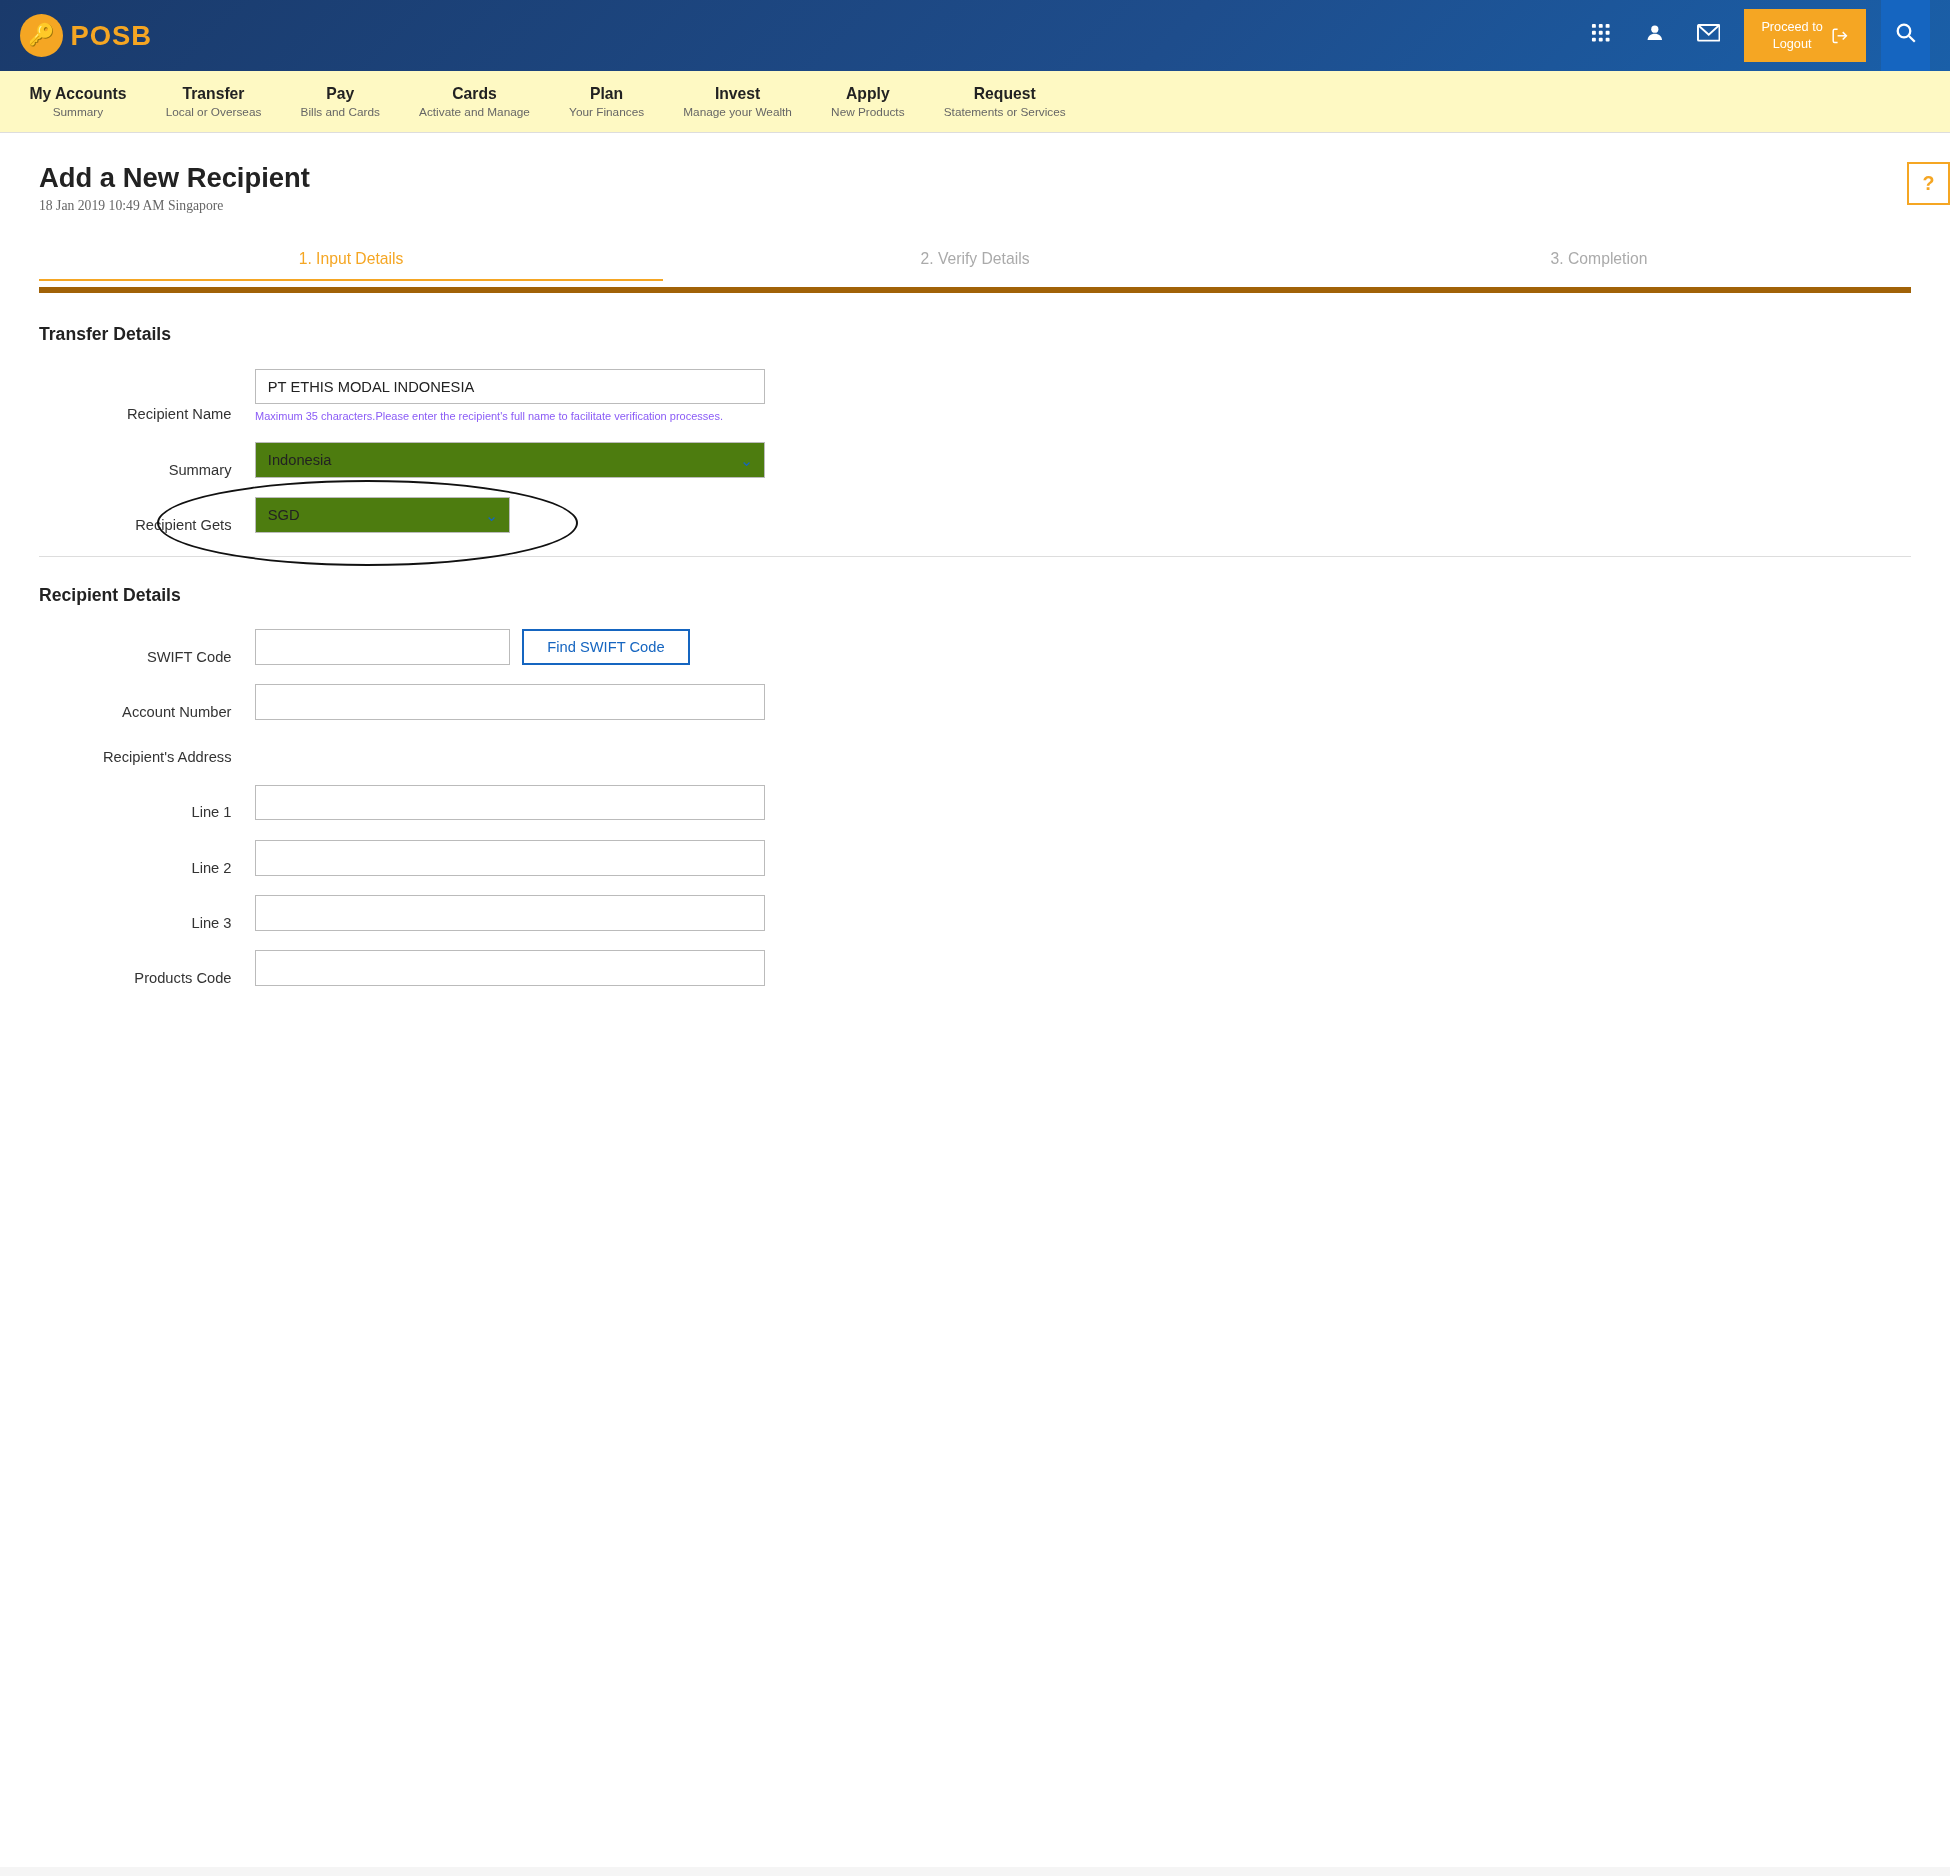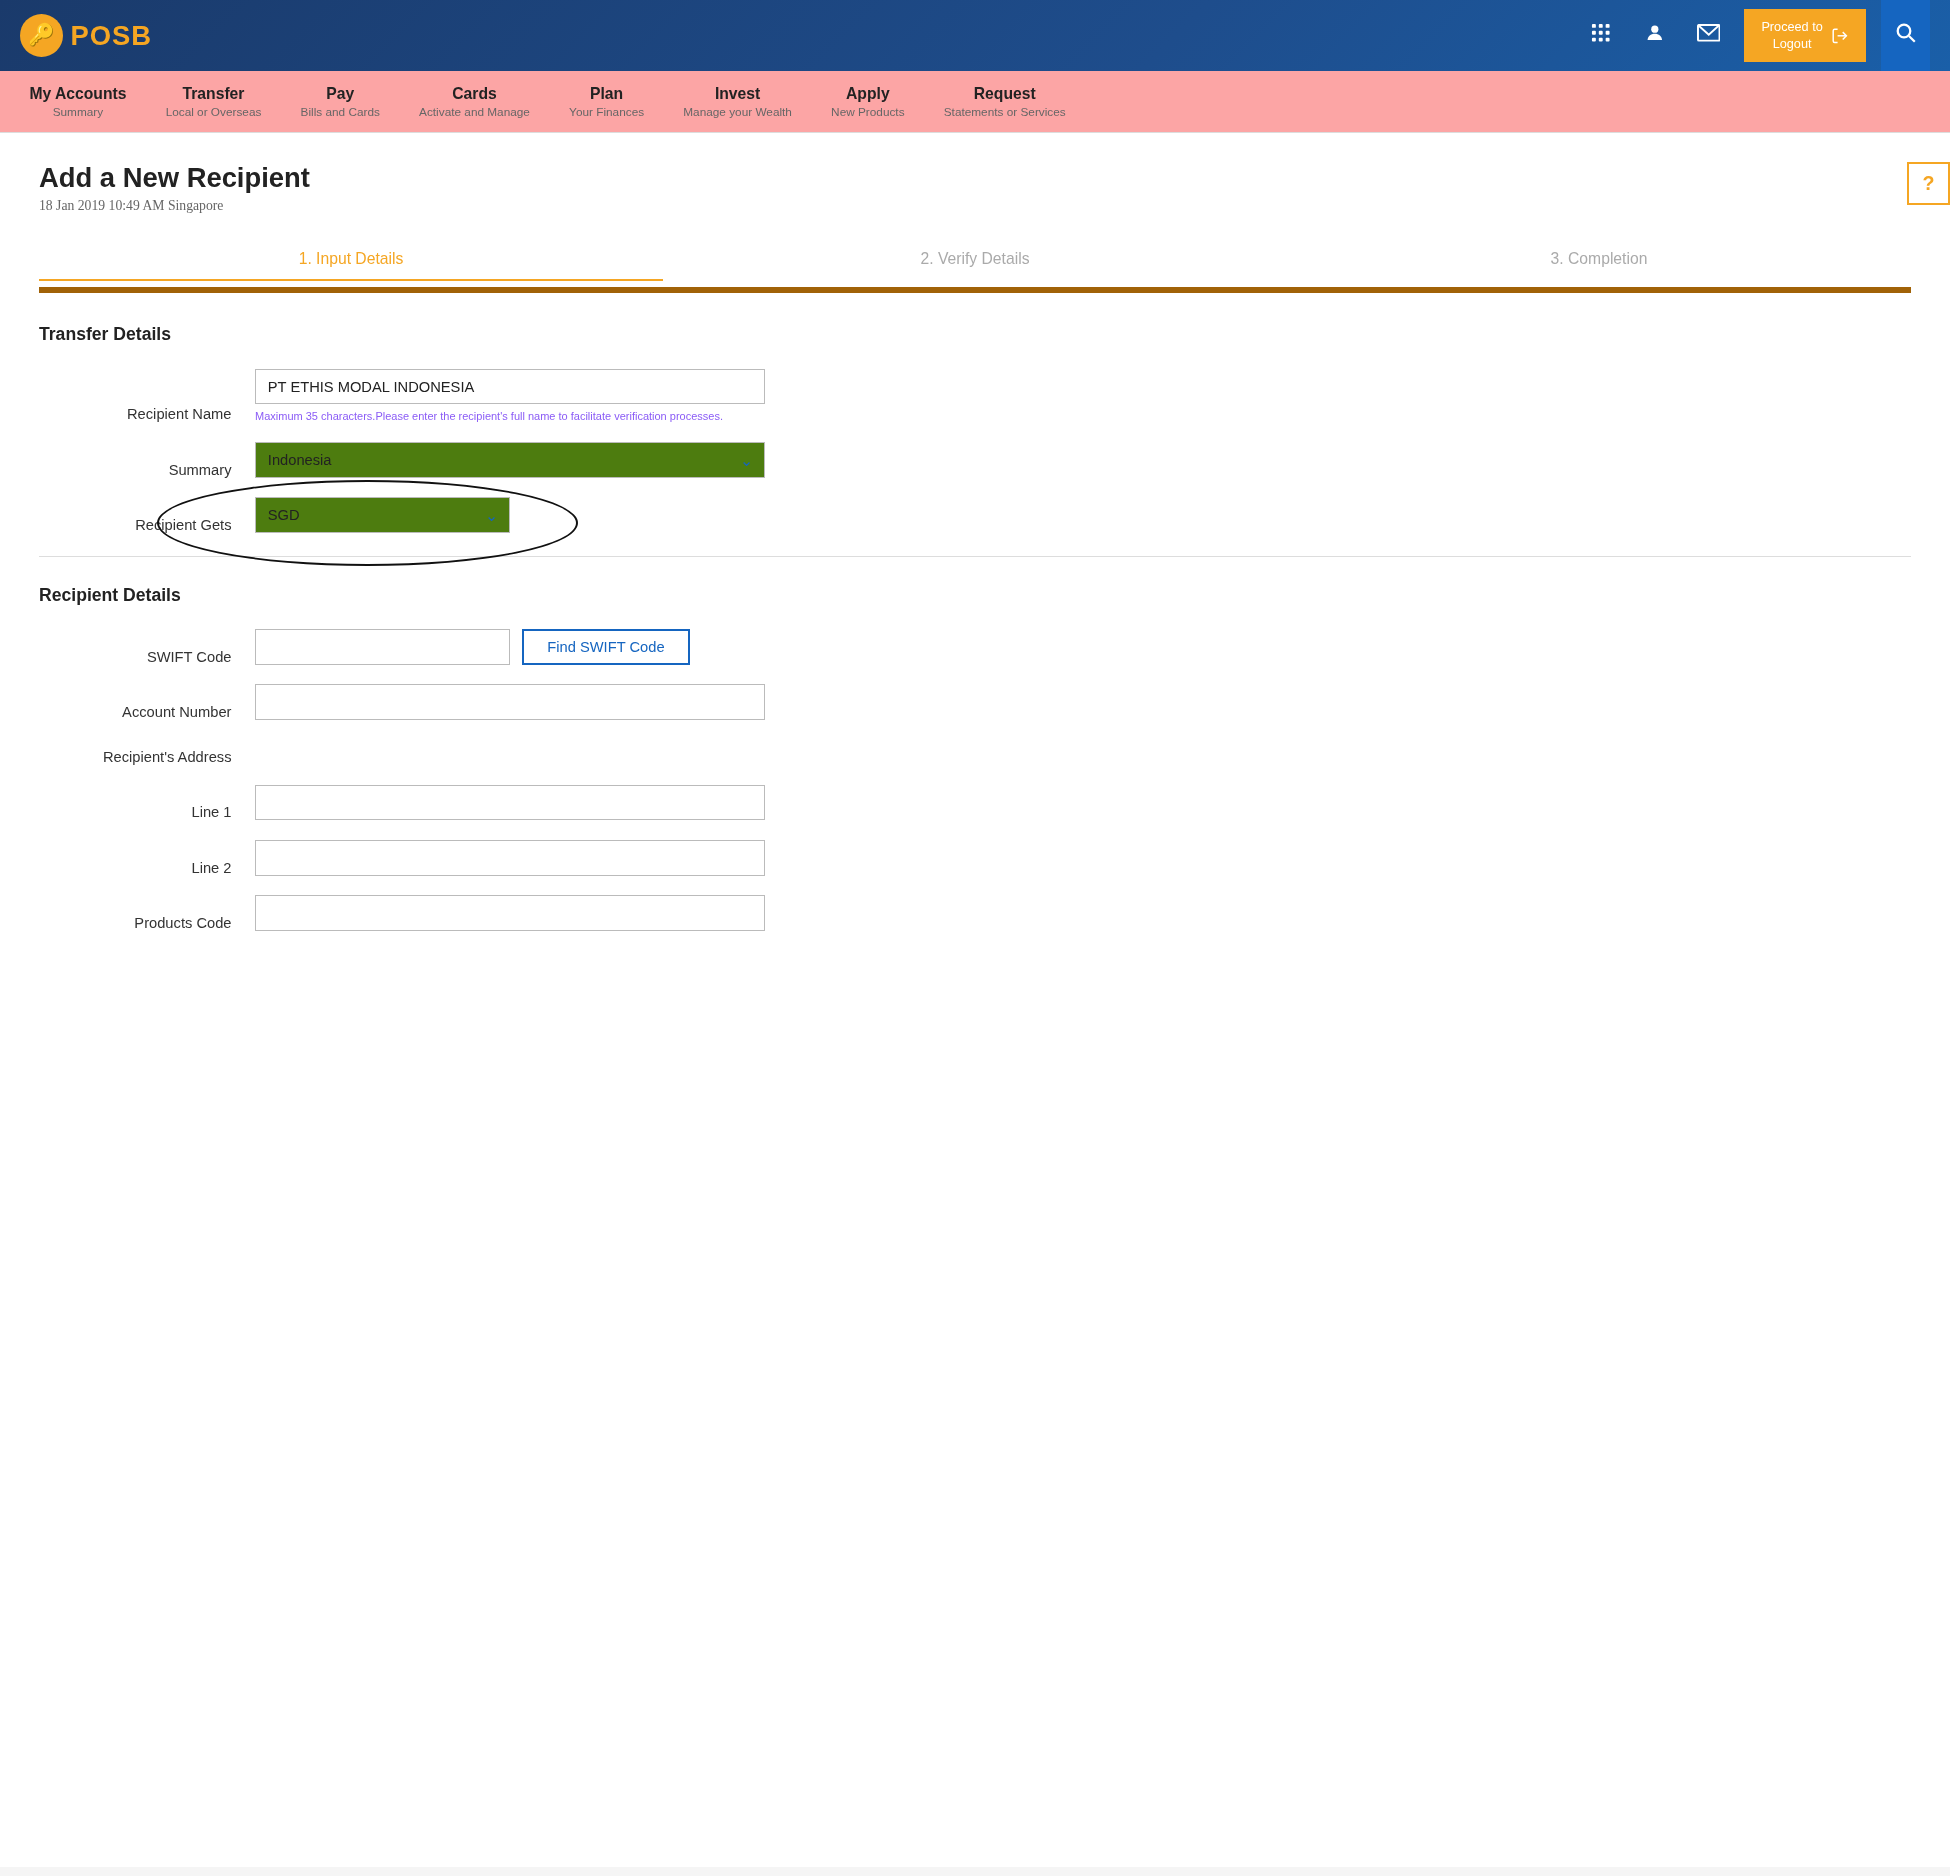--- a/index.html
+++ b/index.html
@@ -61,21 +61,21 @@
       color: white;
       border: none;
       padding: 9.8px 13.7px;
       cursor: pointer;
       font-size: 19.6px;
       height: 71px;
     }
 
     
     .nav-bar {
-      background: #fca5a5;
+      background: #fef9c3;
       display: flex;
       border-bottom: 1px solid #ddd;
       padding: 0 9.8px;
     }
     .nav-item {
       display: flex;
       flex-direction: column;
       align-items: center;
       padding: 13.7px 19.6px;
       cursor: pointer;
@@ -453,20 +453,26 @@
     </div>
   </div>
 
   <div class="form-row">
     <div class="form-label">Line 2</div>
     <div class="form-control-area">
       <input class="form-input" type="text" style="">
     </div>
   </div>
 
+  <div class="form-row">
+    <div class="form-label">Line 3</div>
+    <div class="form-control-area">
+      <input class="form-input" type="text" style="">
+    </div>
+  </div>
 
   <div class="form-row">
     <div class="form-label">Products Code</div>
     <div class="form-control-area">
       <input class="form-input" type="text" style="">
     </div>
   </div>
 
 </main>
 

